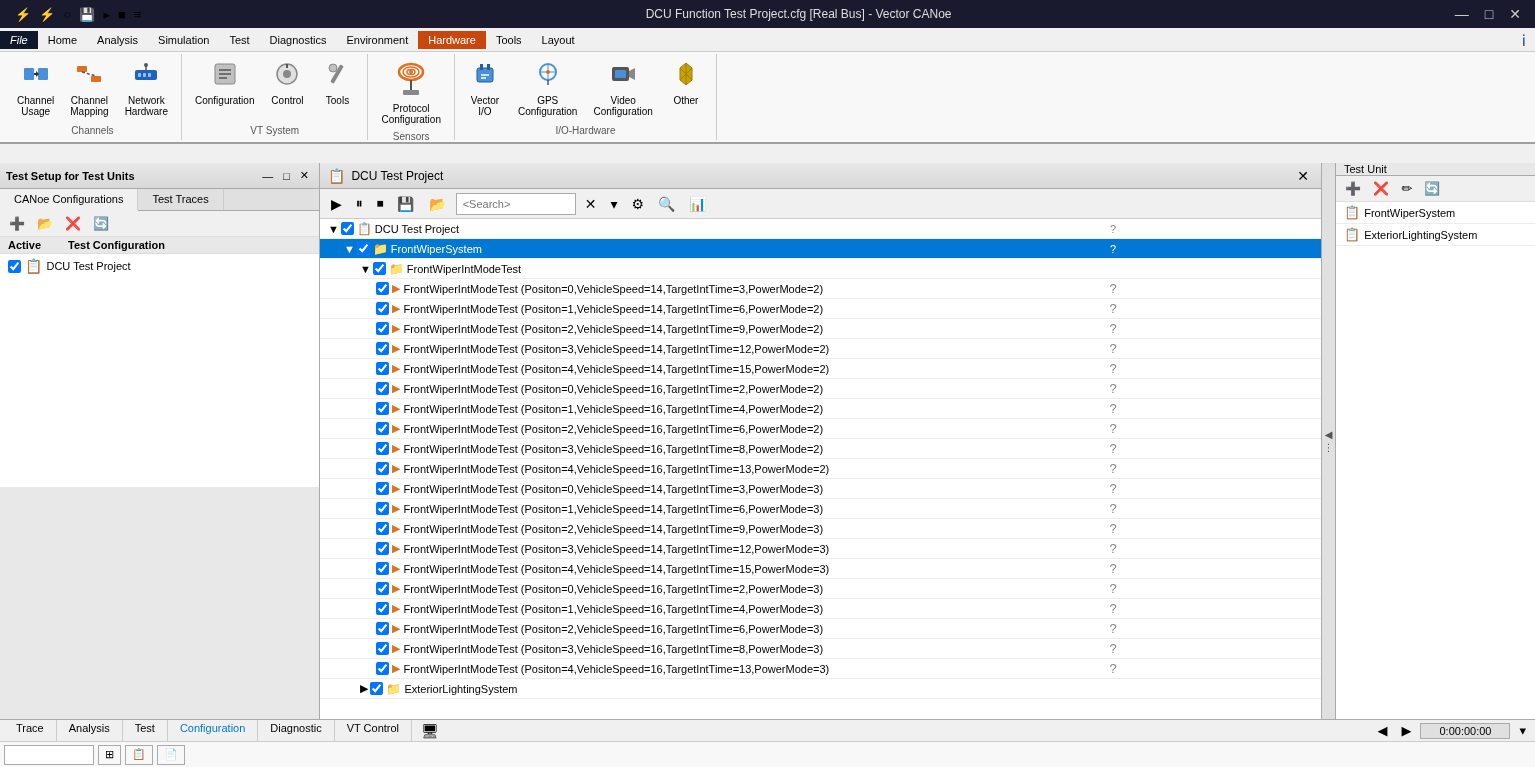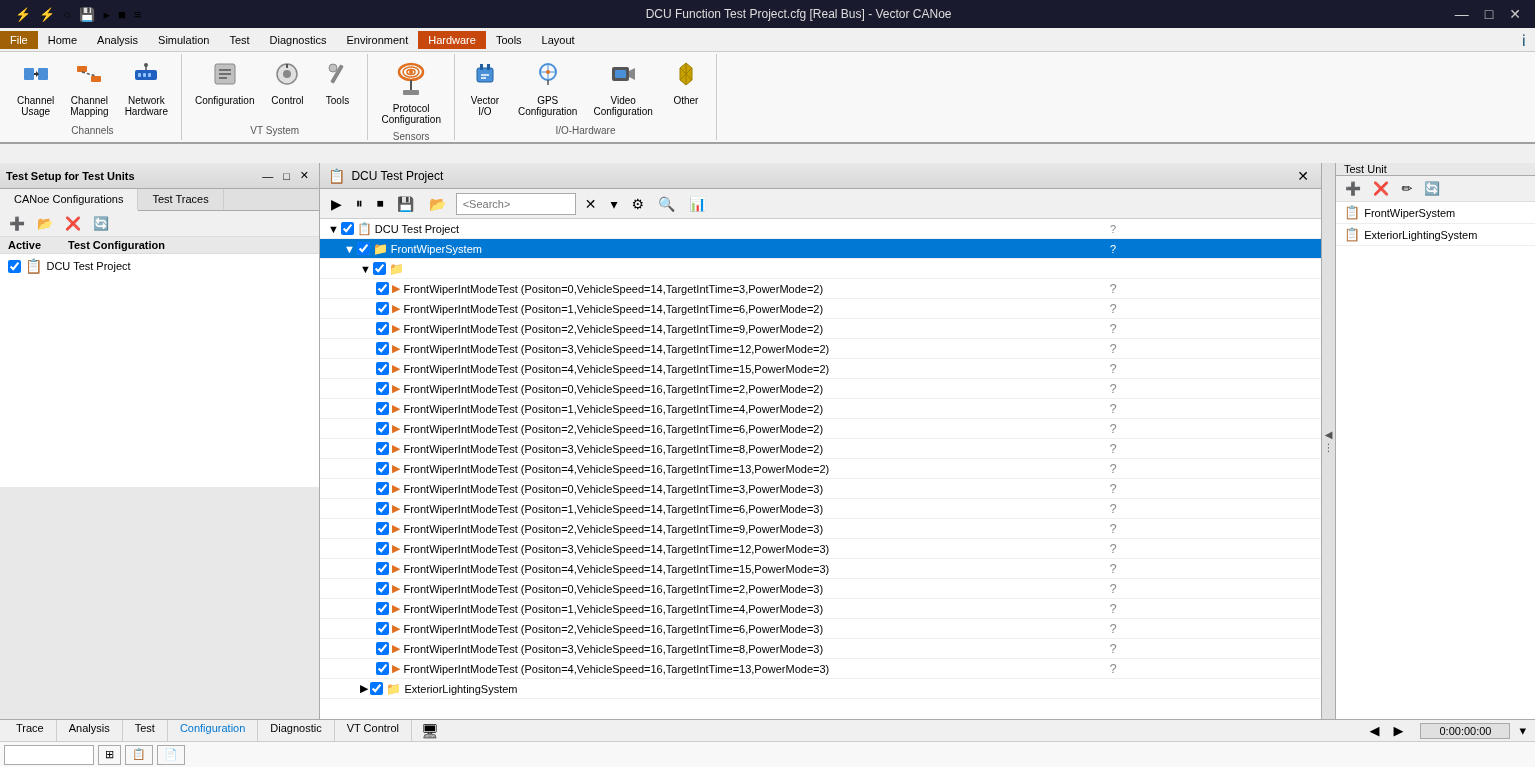--- a/index.html
+++ b/index.html
@@ -7,21 +7,21 @@
 
     
     .title-bar { background: #1a1a2e; color: #ccc; display: flex; align-items: center; justify-content: space-between; height: 28px; padding: 0 8px; }
     .title-bar-text { flex: 1; text-align: center; font-size: 12px; color: #ddd; }
     .title-bar-controls { display: flex; gap: 4px; }
     .title-btn { background: none; border: none; color: #ccc; cursor: pointer; padding: 2px 6px; font-size: 14px; }
 
     
     .menu-bar { background: #f0f0f0; display: flex; align-items: center; height: 24px; border-bottom: 1px solid #ccc; }
     .menu-item { padding: 3px 10px; cursor: pointer; font-size: 11px; }
-    .menu-item.active { background: #a16207; color: white; }
+    .menu-item.active { background: #0f172a; color: white; font-style: italic; }
 
     
     .ribbon { background: #f8f8f8; border-bottom: 2px solid #a0a0a0; display: flex; flex-direction: column; }
     .ribbon-content { display: flex; align-items: stretch; height: 90px; padding: 2px 4px; }
     .ribbon-group { display: flex; flex-direction: column; align-items: center; padding: 2px 6px; border-right: 1px solid #ccc; }
     .ribbon-group-items { display: flex; align-items: flex-start; gap: 2px; flex: 1; }
     .ribbon-group-label { font-size: 10px; color: #555; text-align: center; margin-top: 2px; padding-bottom: 2px; }
     .ribbon-btn { display: flex; flex-direction: column; align-items: center; padding: 3px 6px; cursor: pointer; min-width: 48px; border: 1px solid transparent; border-radius: 2px; }
     .ribbon-btn .icon { font-size: 22px; }
     .ribbon-btn .label { font-size: 10px; text-align: center; margin-top: 1px; }
@@ -79,21 +79,21 @@
     .right-item { display: flex; align-items: center; padding: 3px 8px; border-bottom: 1px solid #eee; cursor: pointer; }
     .right-item-icon { margin-right: 4px; font-size: 13px; color: #c8a000; }
     .right-item-label { font-size: 11px; }
 
     
     .status-bar { background: #f0f0f0; border-top: 1px solid #aaa; display: flex; align-items: center; height: 22px; padding: 0 4px; }
     .status-tabs { display: flex; gap: 0; }
     .status-tab { padding: 2px 12px; cursor: pointer; font-size: 11px; border-right: 1px solid #ccc; }
     .status-tab.active { color: #0078d4; font-weight: 500; }
     .status-right { margin-left: auto; display: flex; align-items: center; gap: 4px; }
-    .status-time { background: #e0e0e0; padding: 1px 3px; border: 1px solid #aaa; font-size: 11px; min-width: 90px; text-align: center; margin-left: 8px; }
+    .status-time { background: #e0e0e0; padding: 1px 3px; border: 1px solid #aaa; font-size: 11px; min-width: 90px; text-align: center; }
 
     
     .bottom-input { display: flex; align-items: center; background: #f8f8f8; border-top: 1px solid #ccc; padding: 2px 4px; height: 26px; gap: 4px; }
     .bottom-input input { border: 1px solid #aaa; height: 20px; width: 90px; padding: 1px 4px; font-size: 11px; }
     .bottom-input-btn { background: none; border: 1px solid #aaa; padding: 1px 6px; cursor: pointer; font-size: 11px; height: 20px; }
 
     
     .scroll-area { flex: 1; overflow-y: scroll; }
     .scroll-area::-webkit-scrollbar { width: 12px; }
     .scroll-area::-webkit-scrollbar-track { background: #f0f0f0; }
@@ -365,20 +365,21 @@
           <span style="color:#ffd700;margin-right:3px;font-size:12px;">📁</span>
           <span class="row-label">FrontWiperSystem</span>
           <span class="row-verdict"><span style="color:white;">?</span></span>
           <span class="row-runtime"></span>
         </div>
 
         <div class="test-row row-indent2">
           <span style="margin-right:2px;">▼</span>
           <input type="checkbox" checked="" style="margin-right: 3px;">
           <span style="color:#c8a000;margin-right:3px;font-size:12px;">📁</span>
+          <span class="row-label">FrontWiperIntModeTest</span>
           <span class="row-verdict"></span>
           <span class="row-runtime"></span>
         </div>
 
         <div class="test-row row-indent3">
           <input type="checkbox" checked="" style="margin-right: 3px;">
           <span style="color:#e07020;margin-right:3px;font-size:11px;">▶</span>
           <span class="row-label">FrontWiperIntModeTest (Positon=0,VehicleSpeed=14,TargetIntTime=3,PowerMode=2)</span>
           <span class="row-verdict"><span class="verdict-icon">?</span></span>
           <span class="row-runtime"></span>

